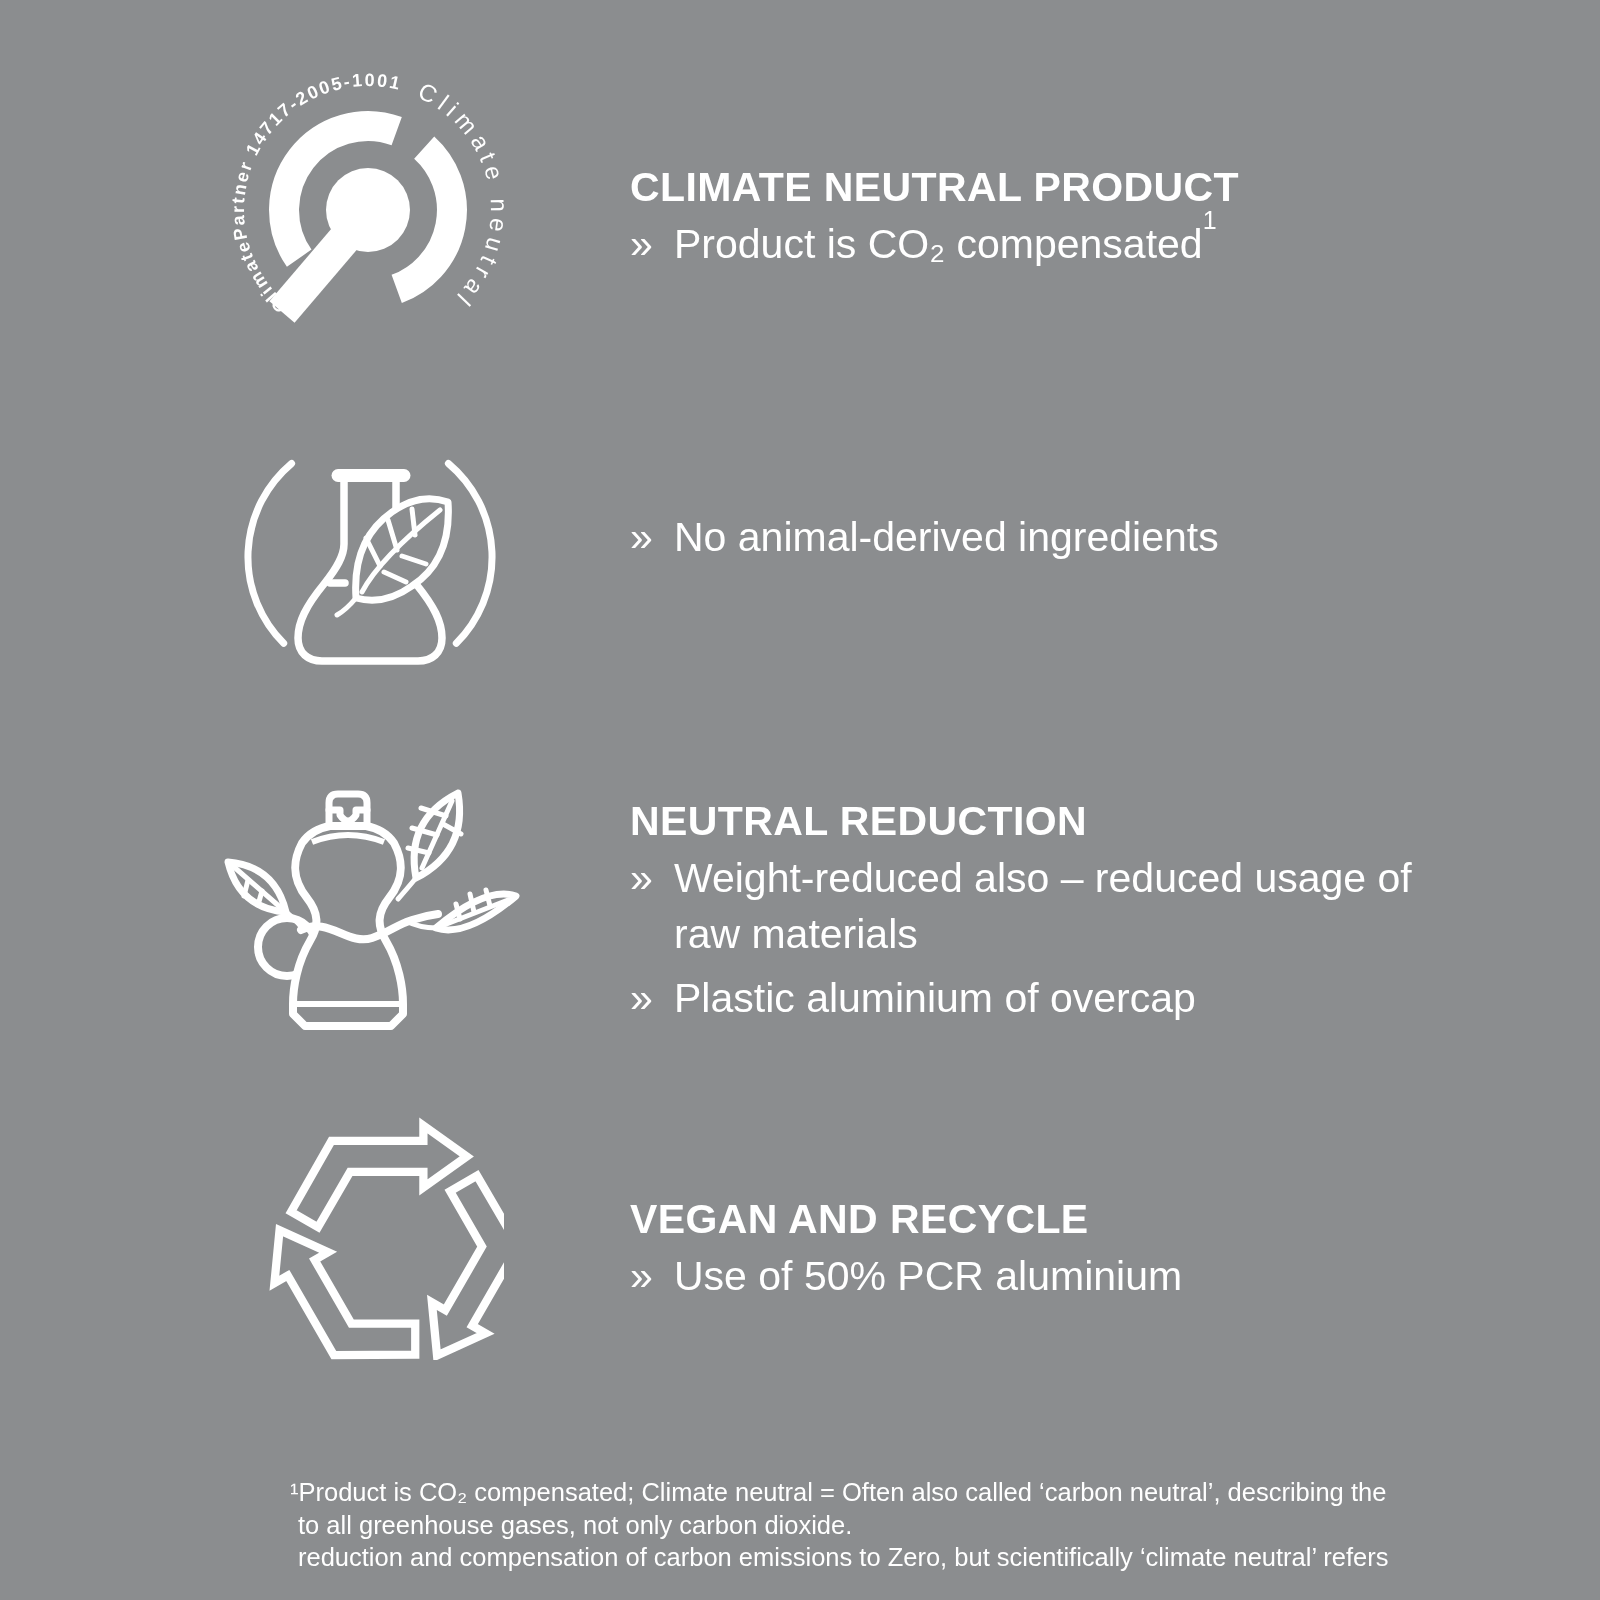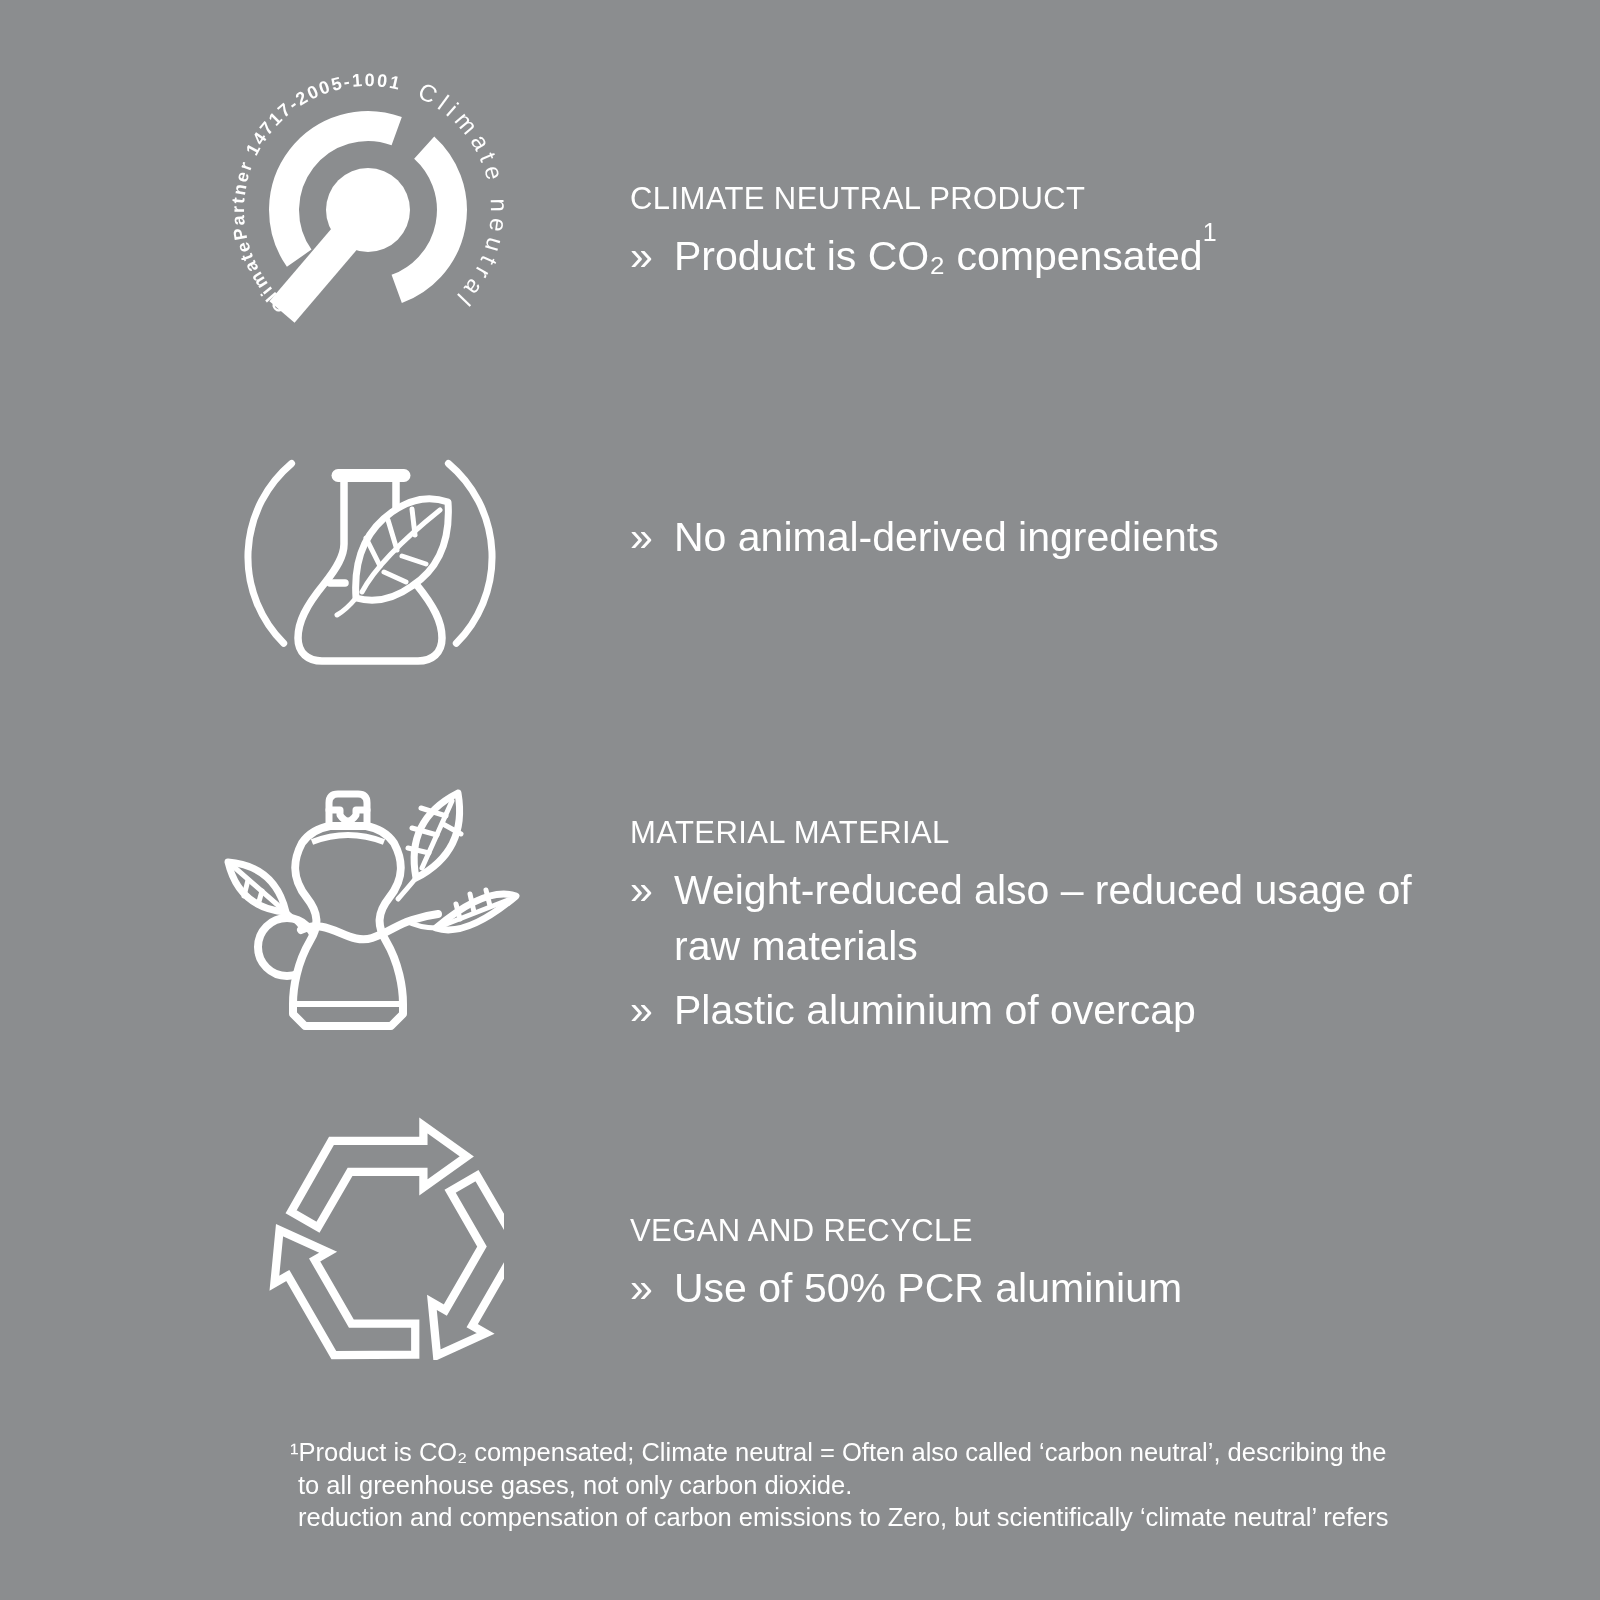--- a/index.html
+++ b/index.html
@@ -4,29 +4,29 @@
 <style>
   html,body{margin:0;padding:0;}
   body{
     width:1600px;height:1600px;position:relative;overflow:hidden;
     background:#8b8d8f;color:#ffffff;
     font-family:"Liberation Sans",sans-serif;
   }
   .icon{position:absolute;}
   .icon svg{display:block;}
   .tb{position:absolute;left:630px;width:800px;}
-  .tb .hd{margin:12px 0 7px 0;font-size:31px;line-height:44px;font-weight:400;letter-spacing:0.4px;}
+  .tb .hd{margin:0 0 7px 0;font-size:41px;line-height:44px;font-weight:700;letter-spacing:0.4px;}
   .bullets{display:flex;flex-direction:column;gap:8px;}
   .bullet{display:flex;font-size:41px;line-height:56px;font-weight:300;}
   .bullet .mk{width:44px;flex:none;}
   .bullet .bx{flex:1;}
   .bullet sup{font-size:25px;line-height:0;position:relative;top:-14px;}
   .s1{top:165px}.s2{top:509px}.s3{top:799px}.s4{top:1197px}
   .footnote{
-    position:absolute;left:290px;top:1436px;
+    position:absolute;left:290px;top:1476px;
     font-size:25.5px;line-height:32.5px;font-weight:300;white-space:nowrap;
   }
   .footnote .fl + .fl{padding-left:8px;}
   svg text{fill:#ffffff;font-family:"Liberation Sans",sans-serif;}
   .arc-small{font-size:18px;font-weight:700;letter-spacing:2px;}
   .arc-big{font-size:24px;font-weight:400;letter-spacing:5.5px;}
 </style>
 </head>
 <body>
 
@@ -165,21 +165,21 @@
 <div class="tb s2">
   <div class="bullets">
     <div class="bullet">
       <span class="mk">»</span>
       <span class="bx">No animal-derived ingredients</span>
     </div>
   </div>
 </div>
 
 <div class="tb s3">
-  <h2 class="hd">MATERIAL MATERIAL</h2>
+  <h2 class="hd">NEUTRAL REDUCTION</h2>
   <div class="bullets">
     <div class="bullet">
       <span class="mk">»</span>
       <span class="bx">Weight-reduced also – reduced usage of raw materials</span>
     </div>
     <div class="bullet">
       <span class="mk">»</span>
       <span class="bx">Plastic aluminium of overcap</span>
     </div>
   </div>

